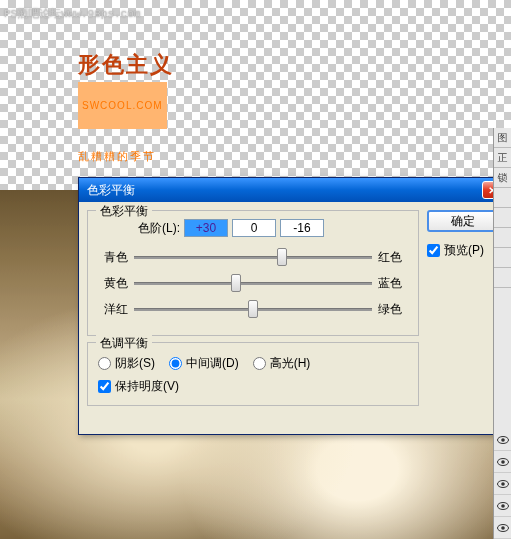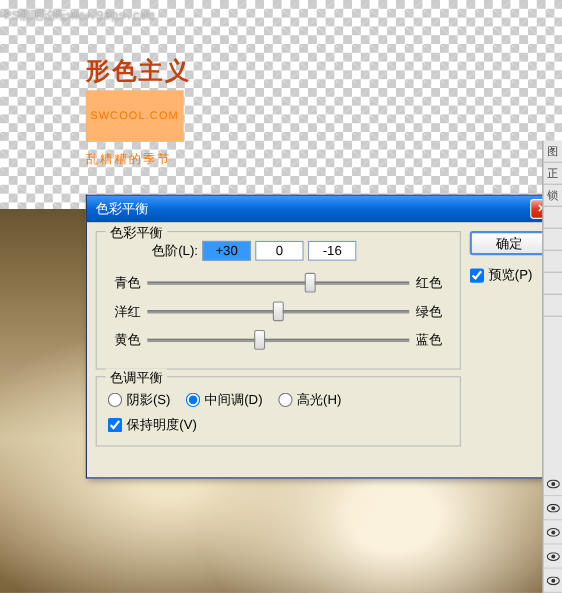--- a/index.html
+++ b/index.html
@@ -12,21 +12,21 @@
     linear-gradient(-45deg, #ccc 25%, transparent 25%),
     linear-gradient(45deg, transparent 75%, #ccc 75%),
     linear-gradient(-45deg, transparent 75%, #ccc 75%);
   background-size: 16px 16px;
   background-position: 0 0, 0 8px, 8px -8px, -8px 0;
 }
 .watermark-top { position: absolute; top: 6px; left: 4px; font-size: 11px; color: #ccc; text-shadow: 0 0 2px #888; font-family: Liberation Mono, monospace; }
 .logo-block { position: absolute; top: 50px; left: 78px; }
 .logo-main { font-size: 22px; font-weight: bold; color: #c2410c; letter-spacing: 2px; }
 .logo-url { font-size: 10px; color: #ff7700; background: #ffb570; padding: 18px 4px; display: inline-block; margin-top: 2px; letter-spacing: 1px; }
-.logo-sub { font-size: 11px; color: #ff7700; margin-top: 8px; letter-spacing: 2px; }
+.logo-sub { font-size: 11px; color: #ff7700; margin-top: 20px; letter-spacing: 2px; }
 
 .photo {
   position: absolute; top: 190px; left: 0; width: 511px; height: 349px;
   background:
     radial-gradient(ellipse at 30% 70%, #e8dcc0 5%, transparent 40%),
     radial-gradient(ellipse at 70% 80%, #f0e8d5 8%, transparent 35%),
     linear-gradient(180deg, #6b5838 0%, #8a7550 20%, #a89370 40%, #c4b590 60%, #9c8560 80%, #7a6542 100%);
   filter: contrast(1.1);
 }
 
@@ -52,21 +52,21 @@
 .right-col { width: 72px; display: flex; flex-direction: column; gap: 6px; }
 
 .group { border: 1px solid #bbb; padding: 8px 10px 10px; margin-bottom: 6px; position: relative; }
 .group-title { position: absolute; top: -8px; left: 8px; background: #ece9d8; padding: 0 4px; font-size: 12px; }
 
 .levels-row { display: flex; align-items: center; gap: 4px; margin-bottom: 10px; padding-left: 40px; }
 .levels-row input[type=text] {
   width: 44px; height: 18px; font-size: 12px; text-align: center;
   border: 1px solid #7f9db9; background: #fff;
 }
-.levels-row input.sel { background: #3399ff; color: #000000; }
+.levels-row input.sel { background: #3399ff; color: #4c1d95; }
 
 .slider-row { display: flex; align-items: center; gap: 6px; margin: 6px 0; }
 .slider-row .lbl { width: 30px; text-align: right; }
 .slider-row .lbl-r { width: 30px; }
 .slider {
   flex: 1; height: 20px; position: relative; display: flex; align-items: center;
 }
 .slider-track { height: 3px; width: 100%; background: #999; border-top: 1px solid #777; }
 .slider-thumb {
   position: absolute; width: 10px; height: 18px;
@@ -132,34 +132,34 @@
 
         <div class="slider-row">
           <span class="lbl">青色</span>
           <div class="slider">
             <div class="slider-track"></div>
             <div class="slider-thumb" style="left:62%"></div>
           </div>
           <span class="lbl-r">红色</span>
         </div>
         <div class="slider-row">
+          <span class="lbl">黄色</span>
+          <div class="slider">
+            <div class="slider-track"></div>
+            <div class="slider-thumb" style="left:43%"></div>
+          </div>
+          <span class="lbl-r">蓝色</span>
+        </div>
+        <div class="slider-row">
           <span class="lbl">洋红</span>
           <div class="slider">
             <div class="slider-track"></div>
             <div class="slider-thumb" style="left:50%"></div>
           </div>
           <span class="lbl-r">绿色</span>
-        </div>
-        <div class="slider-row">
-          <span class="lbl">黄色</span>
-          <div class="slider">
-            <div class="slider-track"></div>
-            <div class="slider-thumb" style="left:43%"></div>
-          </div>
-          <span class="lbl-r">蓝色</span>
         </div>
       </div>
 
       <div class="group">
         <span class="group-title">色调平衡</span>
         <div class="tone-row">
           <label>
             <input type="radio" name="tone" style="">
             <span>阴影(S)</span>
           </label>

